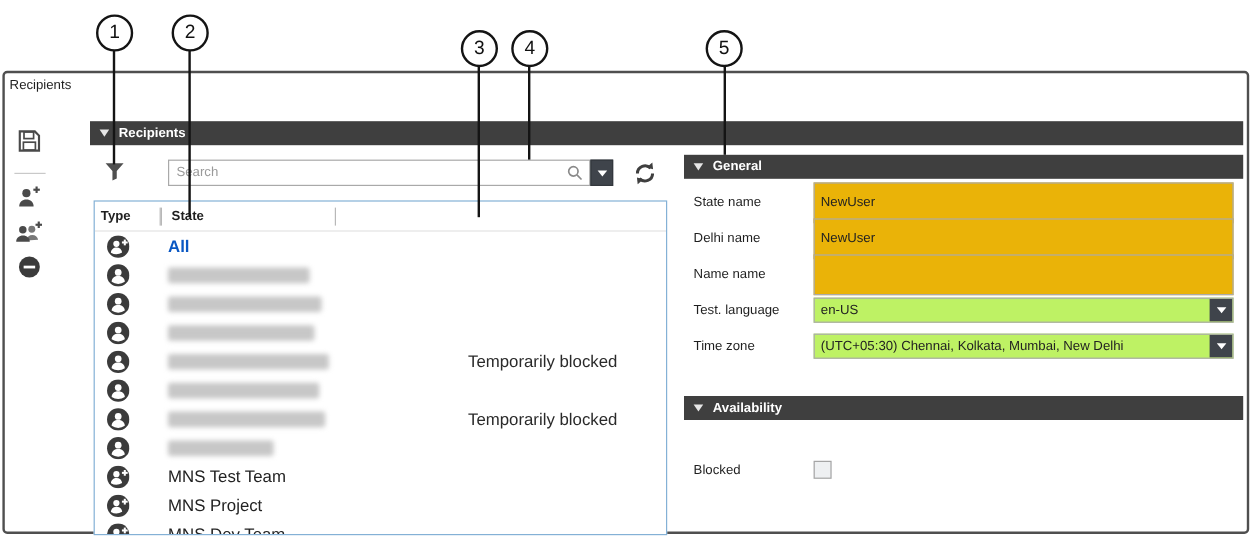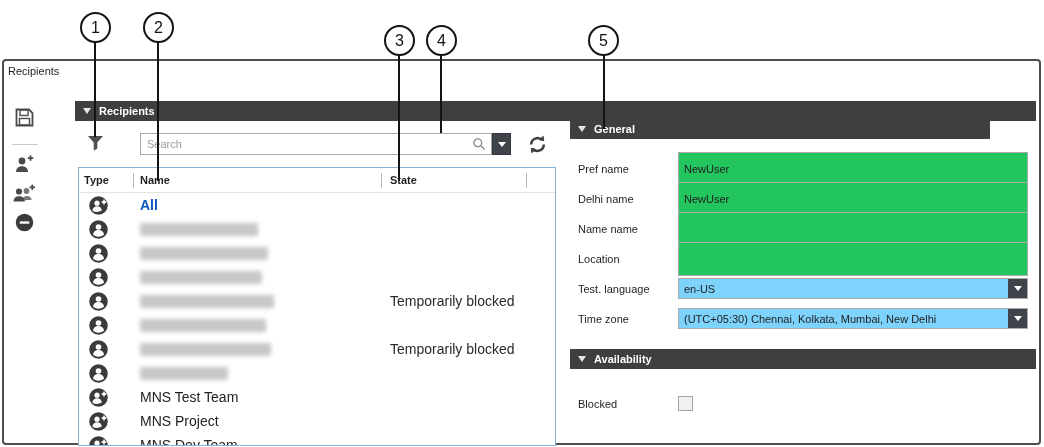--- a/index.html
+++ b/index.html
@@ -56,23 +56,23 @@
   .name-all { color:#0957c3; font-weight:bold; }
   .blur-blob { height:13px; background:#c7c7c7; border-radius:2px; filter:blur(2px); }
   .ric { flex:0 0 auto; }
 
   
   .form { position:absolute; left:570px; width:466px; }
   .form-row { display:flex; align-items:center; height:21px; margin-top:9px; }
   .form-label { width:108px; padding-left:8px; font-size:11px; color:#1f1f1f; }
   .form-input { flex:1; margin-right:8px; height:34px; border:1px solid #ababab;
                 font-size:11px; padding:0 5px; font-family:inherit; color:#222;
-                outline:none; background:#22c55e; }
+                outline:none; background:#eab308; }
   .combo { flex:1; margin-right:8px; height:21px; border:1px solid #ababab;
-           display:flex; align-items:center; background:#7dd3fc; overflow:hidden; }
+           display:flex; align-items:center; background:#bef264; overflow:hidden; }
   .combo-value { flex:1; font-size:11px; padding:0 5px; color:#222; white-space:nowrap; overflow:hidden; }
   .combo-btn { width:19px; align-self:stretch; background:#3f444b; display:flex;
                align-items:center; justify-content:center; flex:0 0 auto; }
   .checkbox { width:15px; height:15px; border:1px solid #a5a5a5; background:#eef0f2; }
 </style>
 </head>
 <body>
 
 <svg width="0" height="0" style="position:absolute">
   <defs>
@@ -155,21 +155,20 @@
       <polygon points="15.8,1.4 16.4,6.8 11.2,5.4" fill="#3f3f3f"></polygon>
       <path d="M16 10a6 6 0 0 1-10.4 4.1" fill="none" stroke="#3f3f3f" stroke-width="2.4"></path>
       <polygon points="4.2,18.6 3.6,13.2 8.8,14.6" fill="#3f3f3f"></polygon>
     </svg>
   </div>
 
   <div class="table">
     <div class="thead">
       <div class="th-type">Type</div>
       <div class="vsep"></div>
-      <div class="th-name">Name</div>
       <div class="vsep"></div>
       <div class="th-state">State</div>
       <div class="vsep"></div>
     </div>
 
     <div class="trow">
       <div class="cell-type">
         <svg class="ric" width="19" height="19">
             <use href="#sym-person-plus"></use>
           </svg>
@@ -294,40 +293,36 @@
             <use href="#sym-person-plus"></use>
           </svg>
       </div>
       <div class="cell-name">
         <span>MNS Dev Team</span>
       </div>
       <div class="cell-state"></div>
     </div>
   </div>
 
-  <div class="dark-bar" style="left:570px;top:119px;width:420px">
+  <div class="dark-bar" style="left:570px;top:129px;width:466px">
     <span class="tri"></span>
     <span>General</span>
   </div>
 
   <div class="form" style="top:149px">
     <div class="form-row">
-      <div class="form-label">Pref name</div>
+      <div class="form-label">State name</div>
       <input class="form-input" type="text" value="NewUser" style="">
     </div>
     <div class="form-row">
       <div class="form-label">Delhi name</div>
       <input class="form-input" type="text" value="NewUser" style="">
     </div>
     <div class="form-row">
       <div class="form-label">Name name</div>
-      <input class="form-input" type="text" value="" style="">
-    </div>
-    <div class="form-row">
-      <div class="form-label">Location</div>
       <input class="form-input" type="text" value="" style="">
     </div>
     <div class="form-row">
       <div class="form-label">Test. language</div>
       <div class="combo">
         <span class="combo-value">en-US</span>
         <span class="combo-btn">
           <span class="tri-w"></span>
         </span>
       </div>
@@ -336,27 +331,27 @@
       <div class="form-label">Time zone</div>
       <div class="combo">
         <span class="combo-value">(UTC+05:30) Chennai, Kolkata, Mumbai, New Delhi</span>
         <span class="combo-btn">
           <span class="tri-w"></span>
         </span>
       </div>
     </div>
   </div>
 
-  <div class="dark-bar" style="left:570px;top:349px;width:466px">
+  <div class="dark-bar" style="left:570px;top:330px;width:466px">
     <span class="tri"></span>
     <span>Availability</span>
   </div>
 
   <div class="form" style="top:367px">
-    <div class="form-row" style="margin-top:26px">
+    <div class="form-row" style="margin-top:14px">
       <div class="form-label">Blocked</div>
       <div class="checkbox"></div>
     </div>
   </div>
 
   <div class="cline" style="left:94px;top:42px;height:95px"></div>
   <div class="cline" style="left:157px;top:42px;height:139px"></div>
   <div class="cline" style="left:398px;top:55px;height:126px"></div>
   <div class="cline" style="left:440px;top:55px;height:78px"></div>
   <div class="cline" style="left:603px;top:55px;height:74px"></div>

